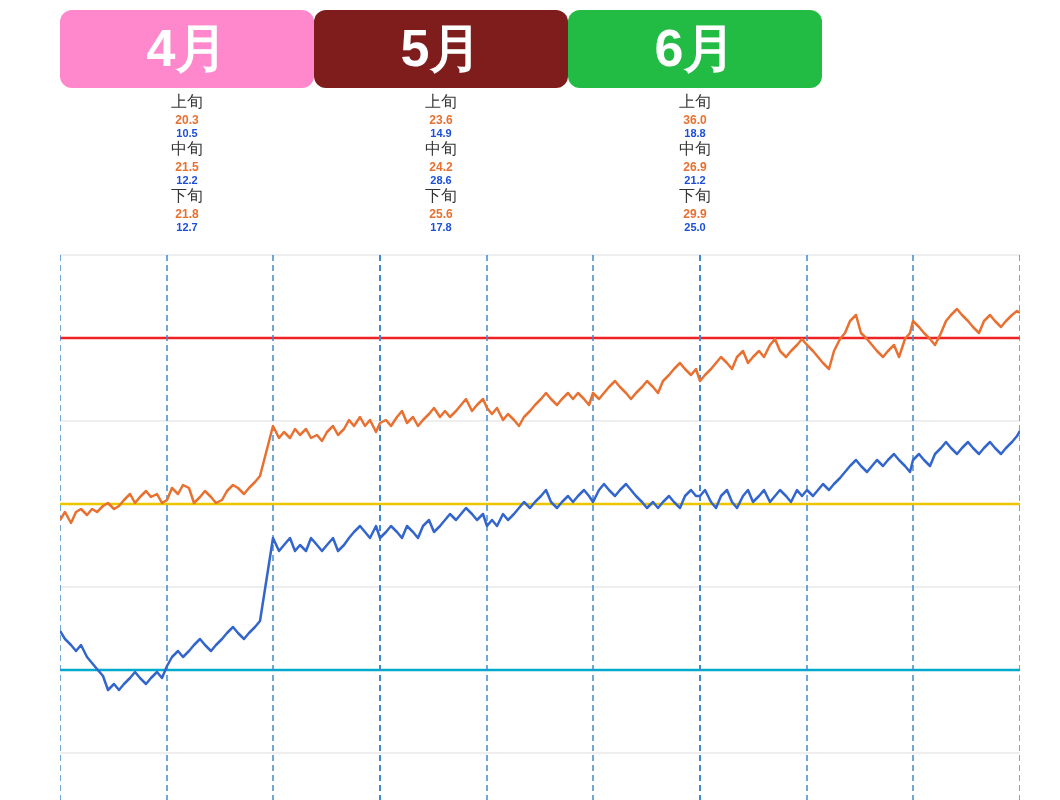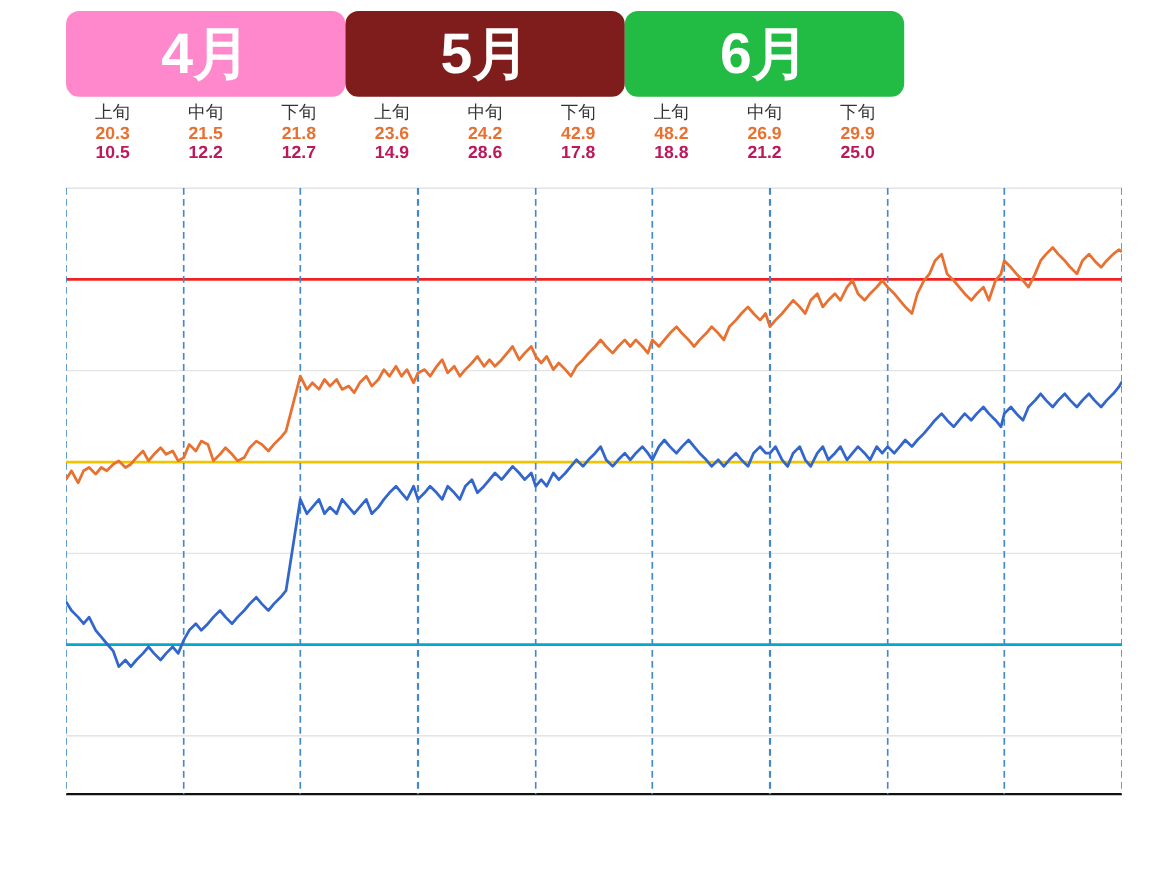--- a/index.html
+++ b/index.html
@@ -36,38 +36,39 @@
       width: 100%;
       padding: 4px 0;
       margin-bottom: 4px;
     }
     .month-label.april { background: #FF88CC; }
     .month-label.may { background: #7f1d1d; }
     .month-label.june { background: #22BB44; }
     .sub-headers {
       display: flex;
       width: 100%;
+      flex-direction: column;
     }
     .period-col {
       flex: 1;
       text-align: center;
     }
     .period-name {
       font-size: 16px;
       color: #333;
       font-weight: normal;
     }
     .period-high {
-      font-size: 16px;
+      font-size: 12px;
       color: #E87030;
       font-weight: bold;
     }
     .period-low {
-      font-size: 16px;
-      color: #be185d;
+      font-size: 11px;
+      color: #1d4ed8;
       font-weight: bold;
     }
     .chart-area {
       position: relative;
       margin-top: 4px;
     }
   </style>
 </head>
 <body>
 
@@ -104,32 +105,32 @@
           <div class="period-high">23.6</div>
           <div class="period-low">14.9</div>
         </div>
         <div class="period-col">
           <div class="period-name">中旬</div>
           <div class="period-high">24.2</div>
           <div class="period-low">28.6</div>
         </div>
         <div class="period-col">
           <div class="period-name">下旬</div>
-          <div class="period-high">42.9</div>
+          <div class="period-high">25.6</div>
           <div class="period-low">17.8</div>
         </div>
       </div>
     </div>
 
     <div class="month-block">
       <div class="month-label june">6月</div>
       <div class="sub-headers">
         <div class="period-col">
           <div class="period-name">上旬</div>
-          <div class="period-high">48.2</div>
+          <div class="period-high">36.0</div>
           <div class="period-low">18.8</div>
         </div>
         <div class="period-col">
           <div class="period-name">中旬</div>
           <div class="period-high">26.9</div>
           <div class="period-low">21.2</div>
         </div>
         <div class="period-col">
           <div class="period-name">下旬</div>
           <div class="period-high">29.9</div>

